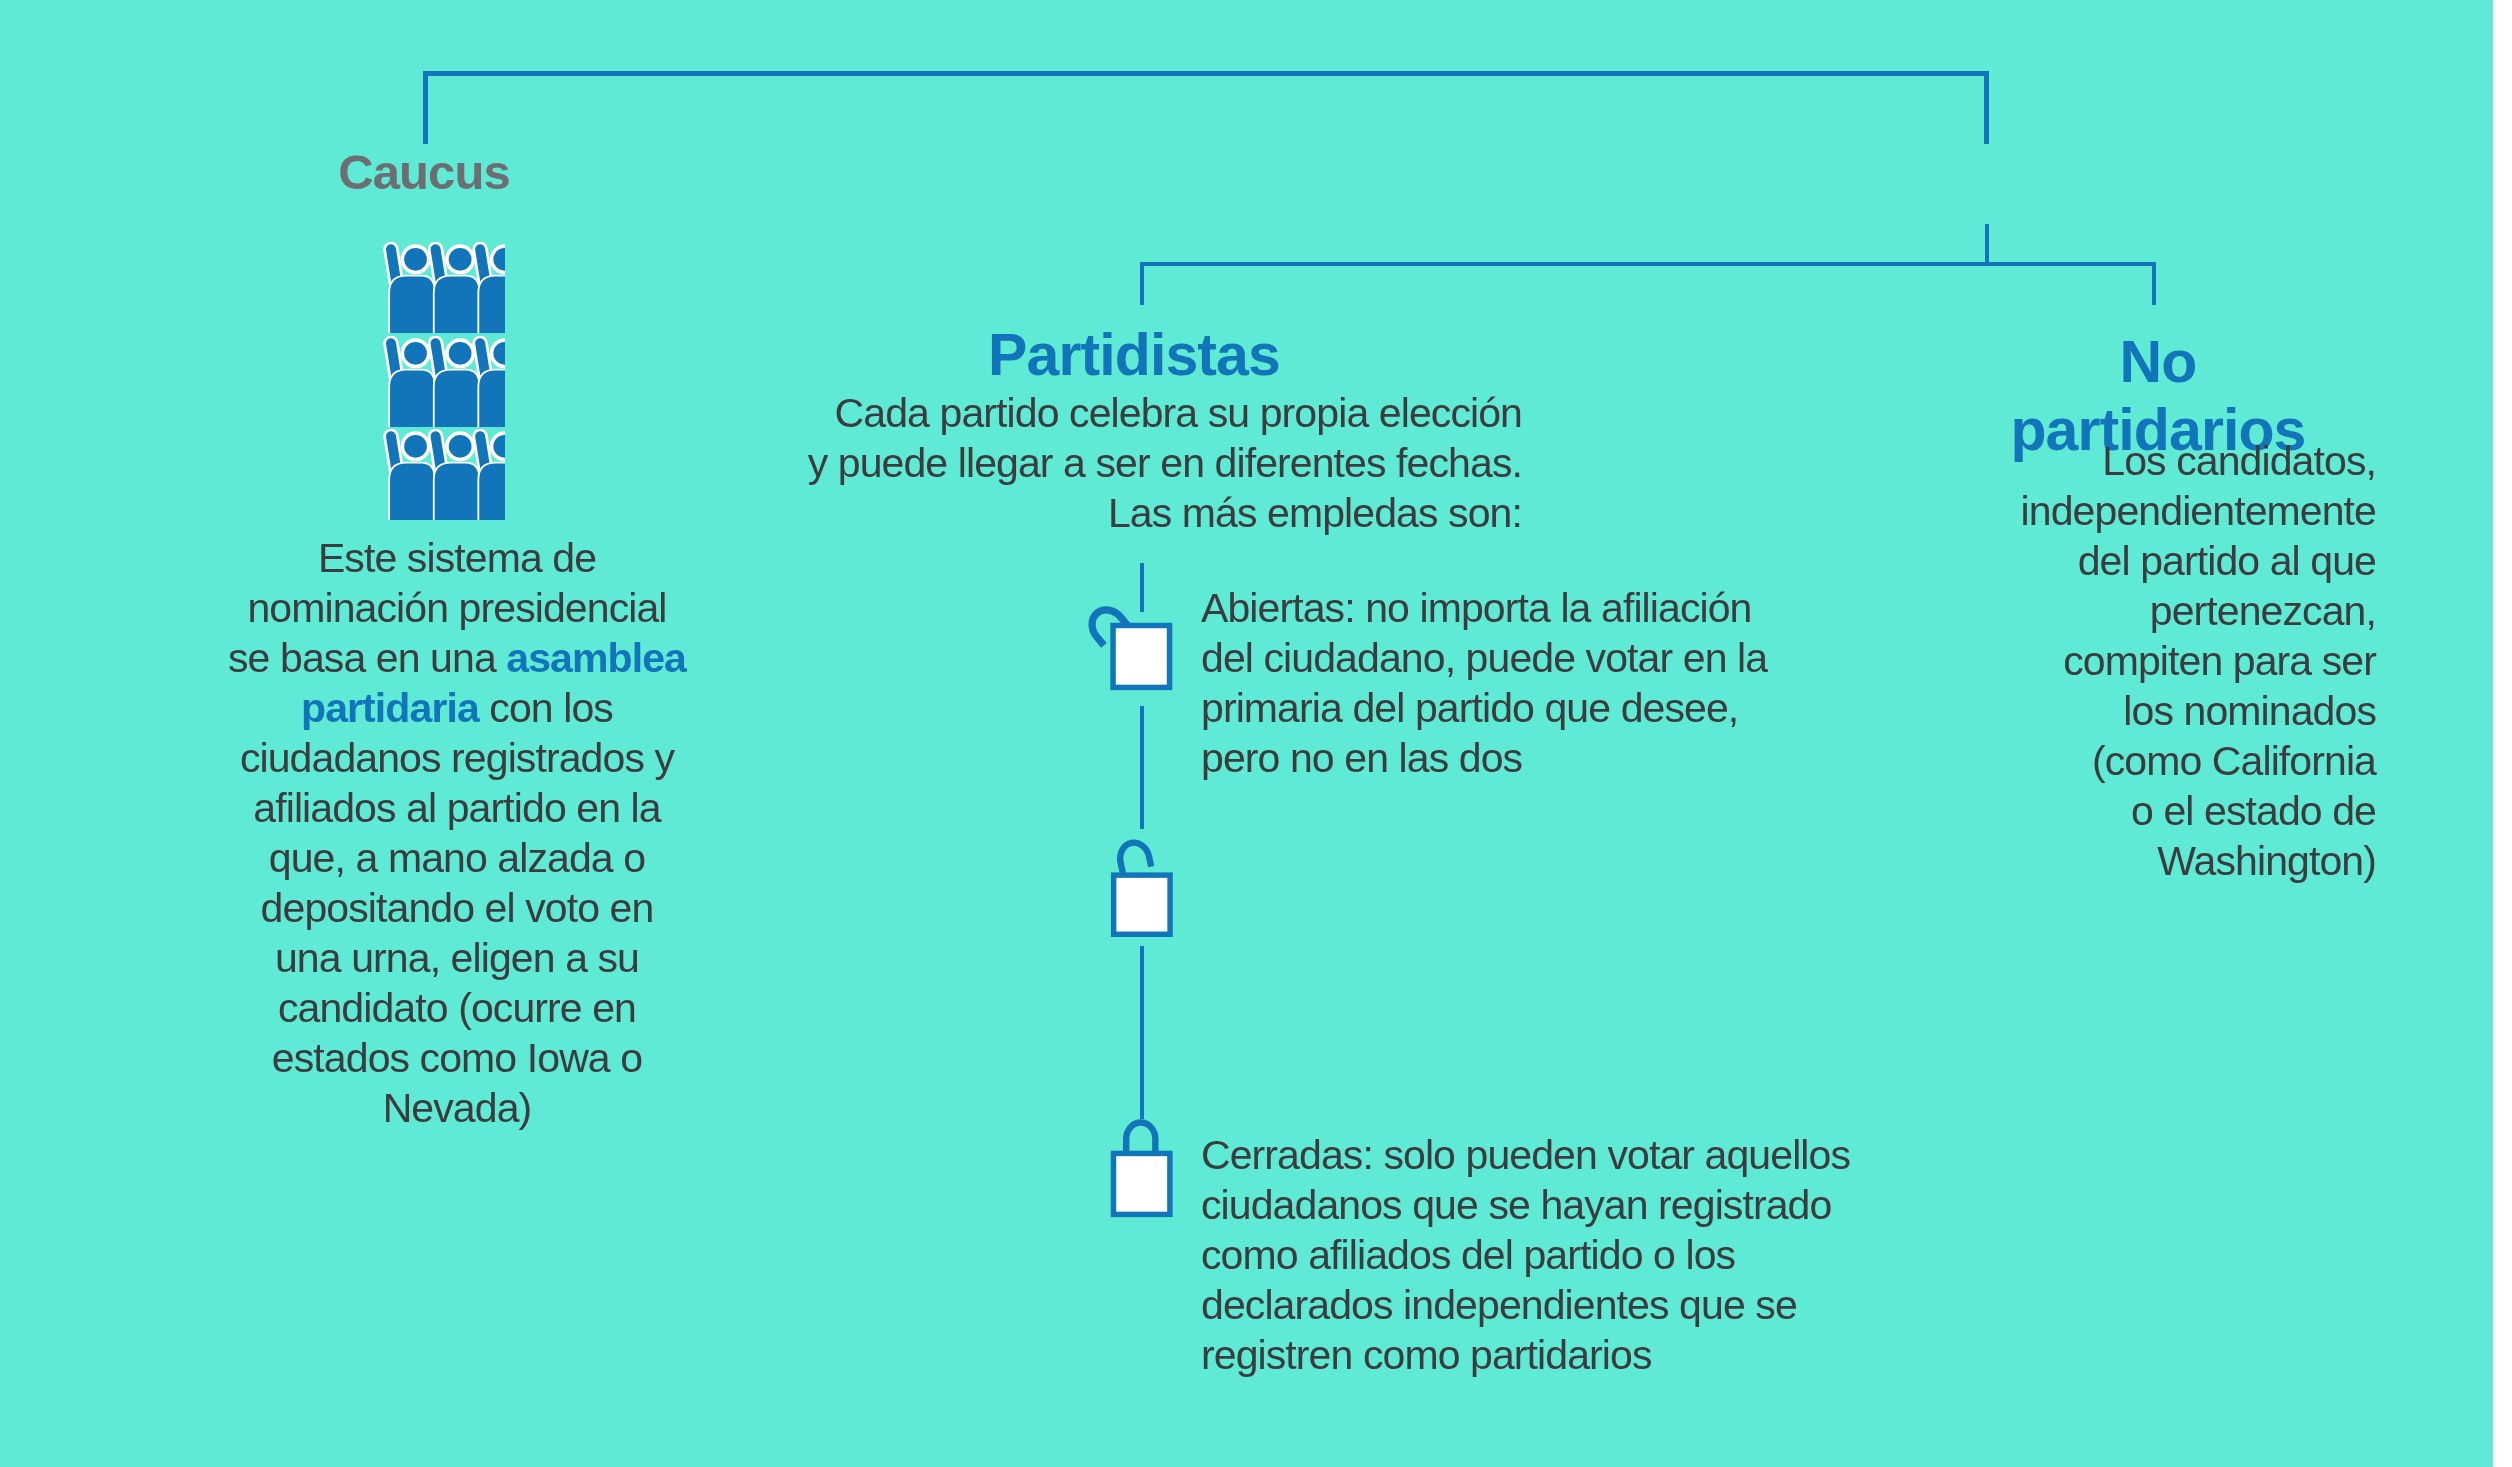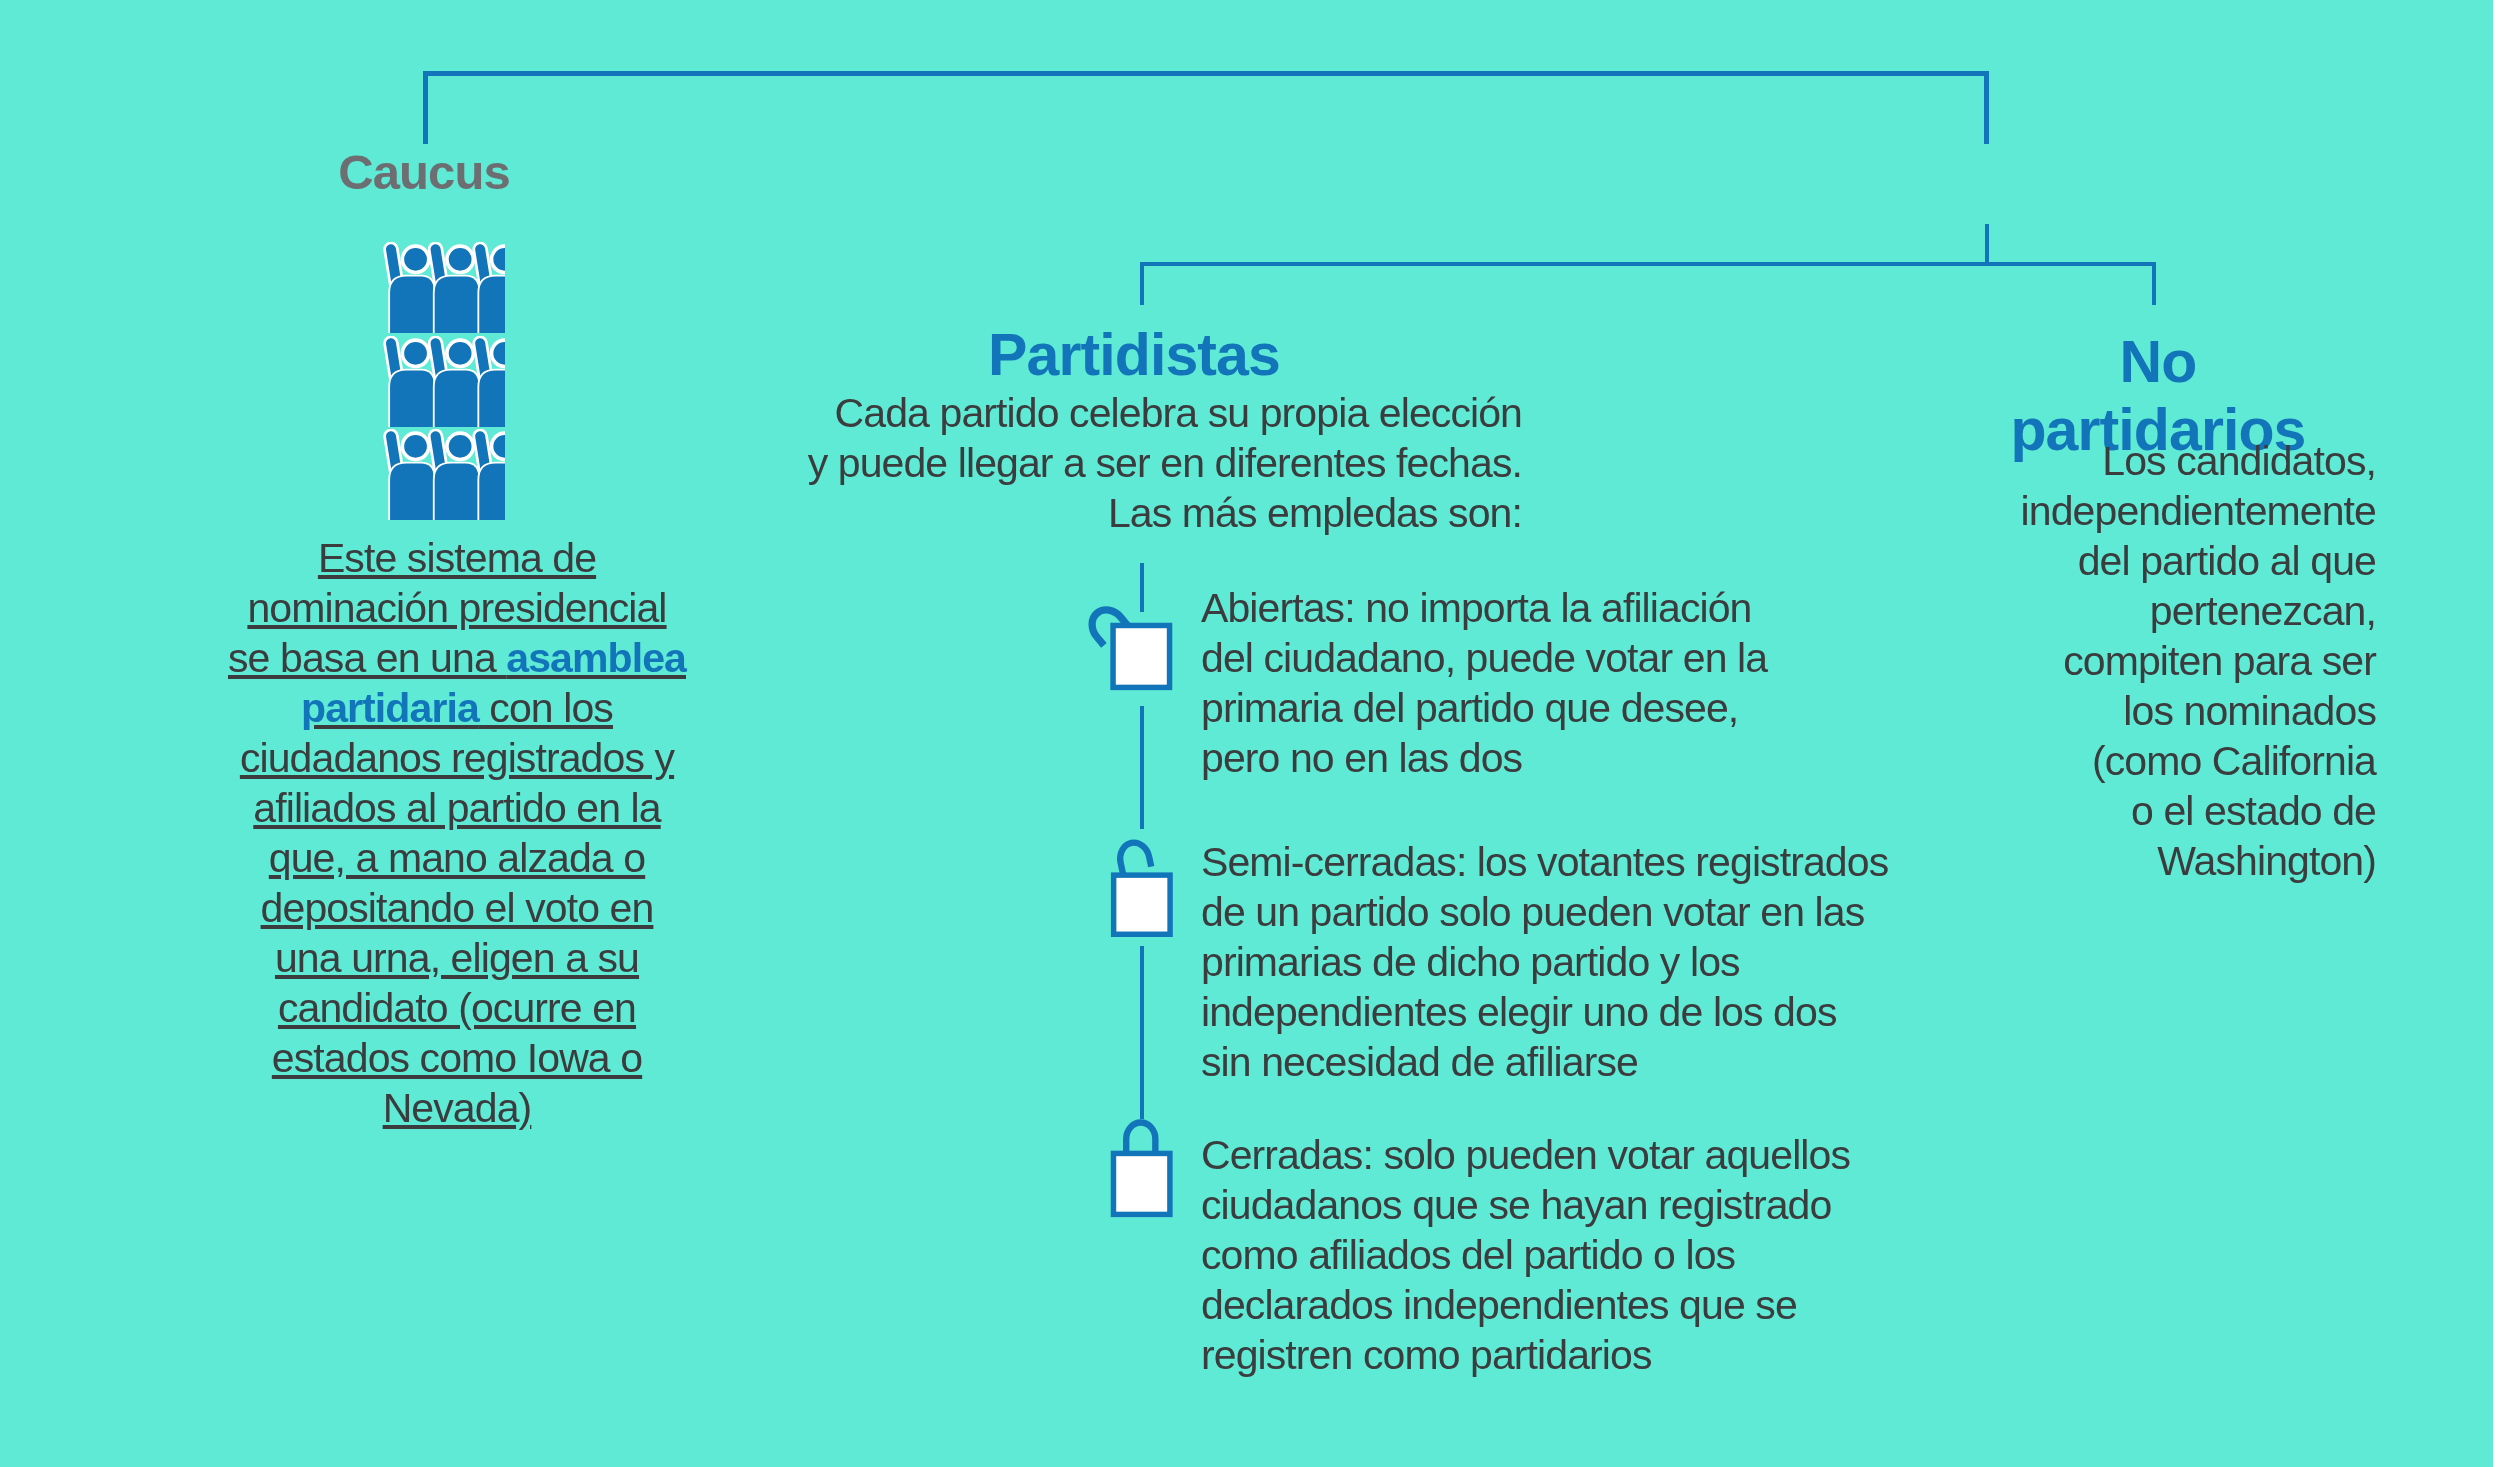--- a/index.html
+++ b/index.html
@@ -39,21 +39,21 @@
     position:absolute;width:364px;text-align:center;
     font-weight:bold;font-size:59px;letter-spacing:-0.9px;color:var(--blue);
   }
   .partisan-title   {left:952px;top:321px;}
   .nonpartisan-title{left:1976px;top:328px;}
   
   .para{
     position:absolute;font-size:41px;line-height:50px;letter-spacing:-0.9px;
     white-space:pre-line;color:var(--ink);
   }
-  .caucus-desc    {left:202px; top:533px; width:510px; text-align:center;text-decoration:underline;}
+  .caucus-desc    {left:202px; top:533px; width:510px; text-align:center;}
   .partisan-intro {left:793px; top:388px; width:729px; text-align:right;}
   .nonpartisan-text{left:1939px;top:436px; width:437px; text-align:right;}
   .type-text-0    {left:1201px;top:583px; width:820px;}
   .type-text-1    {left:1201px;top:837px; width:857px;}
   .type-text-2    {left:1201px;top:1130px;width:857px;}
   .accent{color:var(--blue);font-weight:bold;}
   
   .crowd{position:absolute;left:317px;top:242px;width:188px;}
   .crowd svg{display:block;margin:0 0 2.7px 0;}
   .lock{position:absolute;}
@@ -143,25 +143,20 @@
 pero no en las dos</div>
 
   <div class="lock lock-semi">
     <svg width="91" height="111" viewBox="0 0 100 122">
       <g transform="rotate(-12 57 54)">
         <path d="M37 54 V36 A16 19 0 0 1 69 36 V47" fill="none" stroke="#1274B9" stroke-width="7"></path>
       </g>
       <rect x="26" y="54" width="62" height="65" fill="#fff" stroke="#1274B9" stroke-width="6"></rect>
     </svg>
   </div>
-  <div class="para type-text-1">Semi-cerradas: los votantes registrados
-de un partido solo pueden votar en las
-primarias de dicho partido y los
-independientes elegir uno de los dos
-sin necesidad de afiliarse</div>
 
   <div class="lock lock-closed">
     <svg width="91" height="102" viewBox="0 0 100 112">
       <path d="M42 40 V24 A16 18 0 0 1 74 24 V40" fill="none" stroke="#1274B9" stroke-width="7"></path>
       <rect x="28" y="40" width="62" height="67" fill="#fff" stroke="#1274B9" stroke-width="6"></rect>
     </svg>
   </div>
   <div class="para type-text-2">Cerradas: solo pueden votar aquellos
 ciudadanos que se hayan registrado
 como afiliados del partido o los

